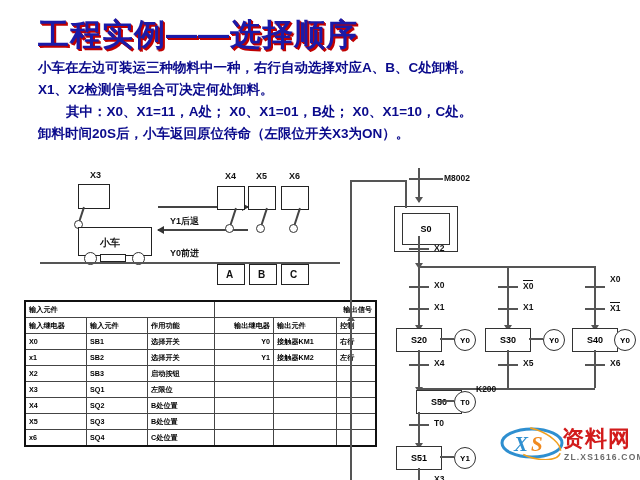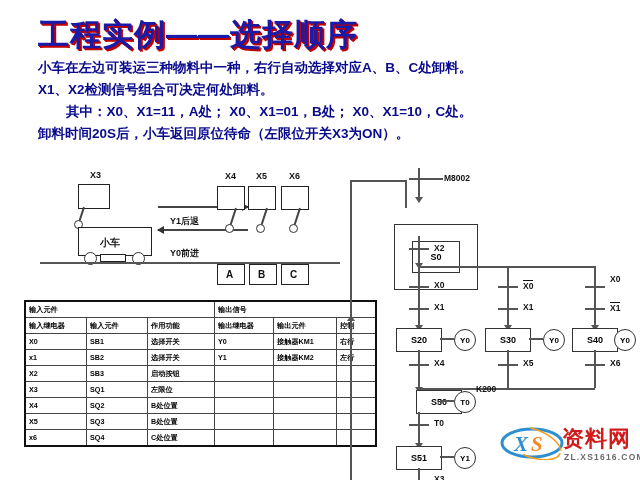--- a/index.html
+++ b/index.html
@@ -37,30 +37,30 @@
   .wheel{position:absolute;width:11px;height:11px;border:1.5px solid #333;border-radius:50%;background:#fff;}
 
   
   #sig-table{position:absolute;left:24px;top:300px;border-collapse:collapse;
              background:#fff;border:2px solid #111;}
   #sig-table td,#sig-table th{border:1px solid #444;font-size:7.2px;font-weight:bold;
       padding:2px 3px;text-align:left;color:#000;height:11px;}
   #sig-table td.c0,#sig-table th.c0{width:54px;}
   #sig-table td.c1,#sig-table th.c1{width:54px;}
   #sig-table td.c2,#sig-table th.c2{width:60px;}
-  #sig-table td.c3,#sig-table th.c3{width:52px;}
+  #sig-table td.c3,#sig-table th.c3{width:52px;text-align:right;}
   #sig-table td.c4,#sig-table th.c4{width:56px;}
   #sig-table td.c5,#sig-table th.c5{width:32px;}
 
   
   #sfc{position:absolute;left:352px;top:168px;width:286px;height:300px;}
   .sbox{position:absolute;border:1.4px solid #333;background:#fff;
         font-size:9px;font-weight:bold;text-align:center;color:#000;
         display:flex;align-items:center;justify-content:center;}
-  .sbox.init{border:1.4px solid #333;padding:17px;margin-top:18px;}
+  .sbox.init{border:1.4px solid #333;padding:7px;}
   .sbox.init > span{display:block;border:1.4px solid #333;width:100%;height:100%;
         display:flex;align-items:center;justify-content:center;}
   .coil{position:absolute;width:20px;height:20px;border:1.3px solid #333;border-radius:50%;
         background:#fff;font-size:8px;font-weight:bold;
         display:flex;align-items:center;justify-content:center;color:#000;}
   .trans{position:absolute;background:#555;height:1.6px;width:20px;}
   .sl{position:absolute;background:#555;}
   .slv{width:1.6px;}
   .slh{height:1.6px;}
   .tip-d:after{content:"";position:absolute;left:-3.2px;bottom:-1px;

